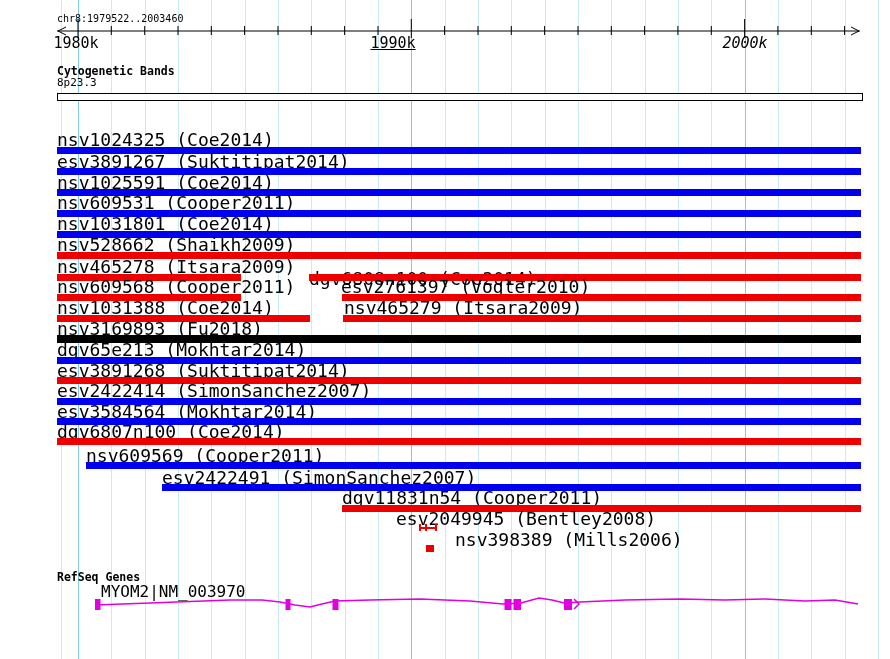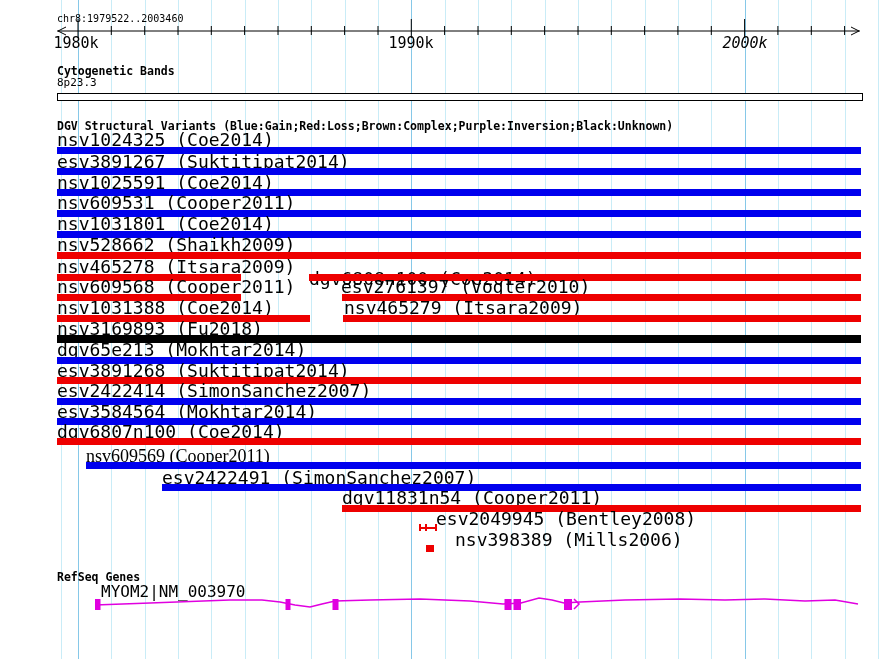--- a/index.html
+++ b/index.html
@@ -27,21 +27,20 @@
 </head>
 <body>
 
 <div id="page">
   <div id="region-title" class="txt" style="font-size:10px;">chr8:1979522..2003460</div>
 
   <div id="cyto-header" class="hdr">Cytogenetic Bands</div>
   <div id="cyto-band" class="txt">8p23.3</div>
   <div id="cyto-box"></div>
 
-  <div id="dgv-header" class="hdr">DGV Structural Variants (Blue:Gain;Red:Loss;Brown:Complex;Purple:Inversion;Black:Unknown)</div>
 
   <div id="refseq-header" class="hdr">RefSeq Genes</div>
   <div id="gene-name" class="txt">MYOM2|NM_003970</div>
 <div class="gridline" style="left: 61px; background: rgb(201, 236, 247);"></div>
     <div class="gridline" style="left: 78px; background: rgb(134, 200, 232);"></div>
     <div class="gridline" style="left: 111.3px; background: rgb(201, 236, 247);"></div>
     <div class="gridline" style="left: 144.7px; background: rgb(201, 236, 247);"></div>
     <div class="gridline" style="left: 178px; background: rgb(201, 236, 247);"></div>
     <div class="gridline" style="left: 211.3px; background: rgb(201, 236, 247);"></div>
     <div class="gridline" style="left: 244.6px; background: rgb(201, 236, 247);"></div>
@@ -95,21 +94,21 @@
       <polyline points="95,605 150,603 230,600 262,600 280,602 295,605 310,607 322,604 335,601 370,600 420,599 470,601 503,604 521,603 539,598 552,600 564,603 580,602 625,600 680,599 725,600 765,599 805,601 835,600 858,604" fill="none" stroke="#e000e0" stroke-width="1.5"></polyline>
       <rect x="95" y="599" width="5.5" height="11" fill="#e000e0"></rect>
       <rect x="285.5" y="599" width="5" height="11" fill="#e000e0"></rect>
       <rect x="332.5" y="599" width="6" height="11" fill="#e000e0"></rect>
       <rect x="504.5" y="599" width="7" height="11" fill="#e000e0"></rect>
       <rect x="513.5" y="599" width="7.5" height="11" fill="#e000e0"></rect>
       <rect x="564" y="599" width="8" height="11" fill="#e000e0"></rect>
       <polyline points="574,599 579,604 574,609" fill="none" stroke="#e000e0" stroke-width="1.5"></polyline>
     </svg>
     <div class="ruler-label" style="left: 76px; top: 38px;">1980k</div>
-    <div class="ruler-label" style="left: 411px; top: 38px;">1990k</div>
+    <div class="ruler-label" style="left: 393px; top: 38px; text-decoration: underline;">1990k</div>
     <div class="ruler-label" style="left: 745px; top: 38px; font-style: italic;">2000k</div>
     <div class="track-label" style="left: 57px; top: 135px;">nsv1024325 (Coe2014)</div>
     <div class="bar" style="left: 57px; top: 147px; width: 804px; height: 7px; background: rgb(0, 0, 238);"></div>
     <div class="track-label" style="left: 57px; top: 157px;">esv3891267 (Suktitipat2014)</div>
     <div class="bar" style="left: 57px; top: 168px; width: 804px; height: 7px; background: rgb(0, 0, 238);"></div>
     <div class="track-label" style="left: 57px; top: 178px;">nsv1025591 (Coe2014)</div>
     <div class="bar" style="left: 57px; top: 189px; width: 804px; height: 7px; background: rgb(0, 0, 238);"></div>
     <div class="track-label" style="left: 57px; top: 198px;">nsv609531 (Cooper2011)</div>
     <div class="bar" style="left: 57px; top: 210px; width: 804px; height: 7px; background: rgb(0, 0, 238);"></div>
     <div class="track-label" style="left: 57px; top: 219px;">nsv1031801 (Coe2014)</div>
@@ -133,27 +132,27 @@
     <div class="track-label" style="left: 57px; top: 345px;">dgv65e213 (Mokhtar2014)</div>
     <div class="bar" style="left: 57px; top: 357px; width: 804px; height: 7px; background: rgb(0, 0, 238);"></div>
     <div class="track-label" style="left: 57px; top: 366px;">esv3891268 (Suktitipat2014)</div>
     <div class="bar" style="left: 57px; top: 377px; width: 804px; height: 7px; background: rgb(238, 0, 0);"></div>
     <div class="track-label" style="left: 57px; top: 386px;">esv2422414 (SimonSanchez2007)</div>
     <div class="bar" style="left: 57px; top: 398px; width: 804px; height: 7px; background: rgb(0, 0, 238);"></div>
     <div class="track-label" style="left: 57px; top: 407px;">esv3584564 (Mokhtar2014)</div>
     <div class="bar" style="left: 57px; top: 418px; width: 804px; height: 7px; background: rgb(0, 0, 238);"></div>
     <div class="track-label" style="left: 57px; top: 427px;">dgv6807n100 (Coe2014)</div>
     <div class="bar" style="left: 57px; top: 438px; width: 804px; height: 7px; background: rgb(238, 0, 0);"></div>
-    <div class="track-label" style="left: 86px; top: 451px; font-family: Liberation Serif, serif;">nsv609569 (Cooper2011)</div>
+    <div class="track-label" style="left: 86px; top: 451px;">nsv609569 (Cooper2011)</div>
     <div class="bar" style="left: 86px; top: 462px; width: 775px; height: 7px; background: rgb(0, 0, 238);"></div>
     <div class="track-label" style="left: 162px; top: 473px;">esv2422491 (SimonSanchez2007)</div>
     <div class="bar" style="left: 162px; top: 484px; width: 699px; height: 7px; background: rgb(0, 0, 238);"></div>
     <div class="track-label" style="left: 342px; top: 493px;">dgv11831n54 (Cooper2011)</div>
     <div class="bar" style="left: 342px; top: 505px; width: 519px; height: 7px; background: rgb(238, 0, 0);"></div>
-    <div class="track-label" style="left: 436px; top: 514px; text-align: center;">esv2049945 (Bentley2008)</div>
+    <div class="track-label" style="left: 396px; top: 514px; text-align: center;">esv2049945 (Bentley2008)</div>
     <div class="bar" style="left: 419px; top: 524px; width: 18px; height: 7px; background: transparent;">
       <div class="interval-cap" style="left: 0px; background: rgb(238, 0, 0);"></div>
       <div class="interval-cap" style="left: 6px; background: rgb(238, 0, 0);"></div>
       <div class="interval-cap" style="left: 16px; background: rgb(238, 0, 0);"></div>
       <div class="interval-line" style="background: rgb(238, 0, 0);"></div>
     </div>
     <div class="track-label" style="left: 426px; top: 535px; margin-left: 29px;">nsv398389 (Mills2006)</div>
     <div class="bar" style="left: 426px; top: 545px; width: 8px; height: 7px; background: rgb(238, 0, 0);"></div>
   </div>
 

